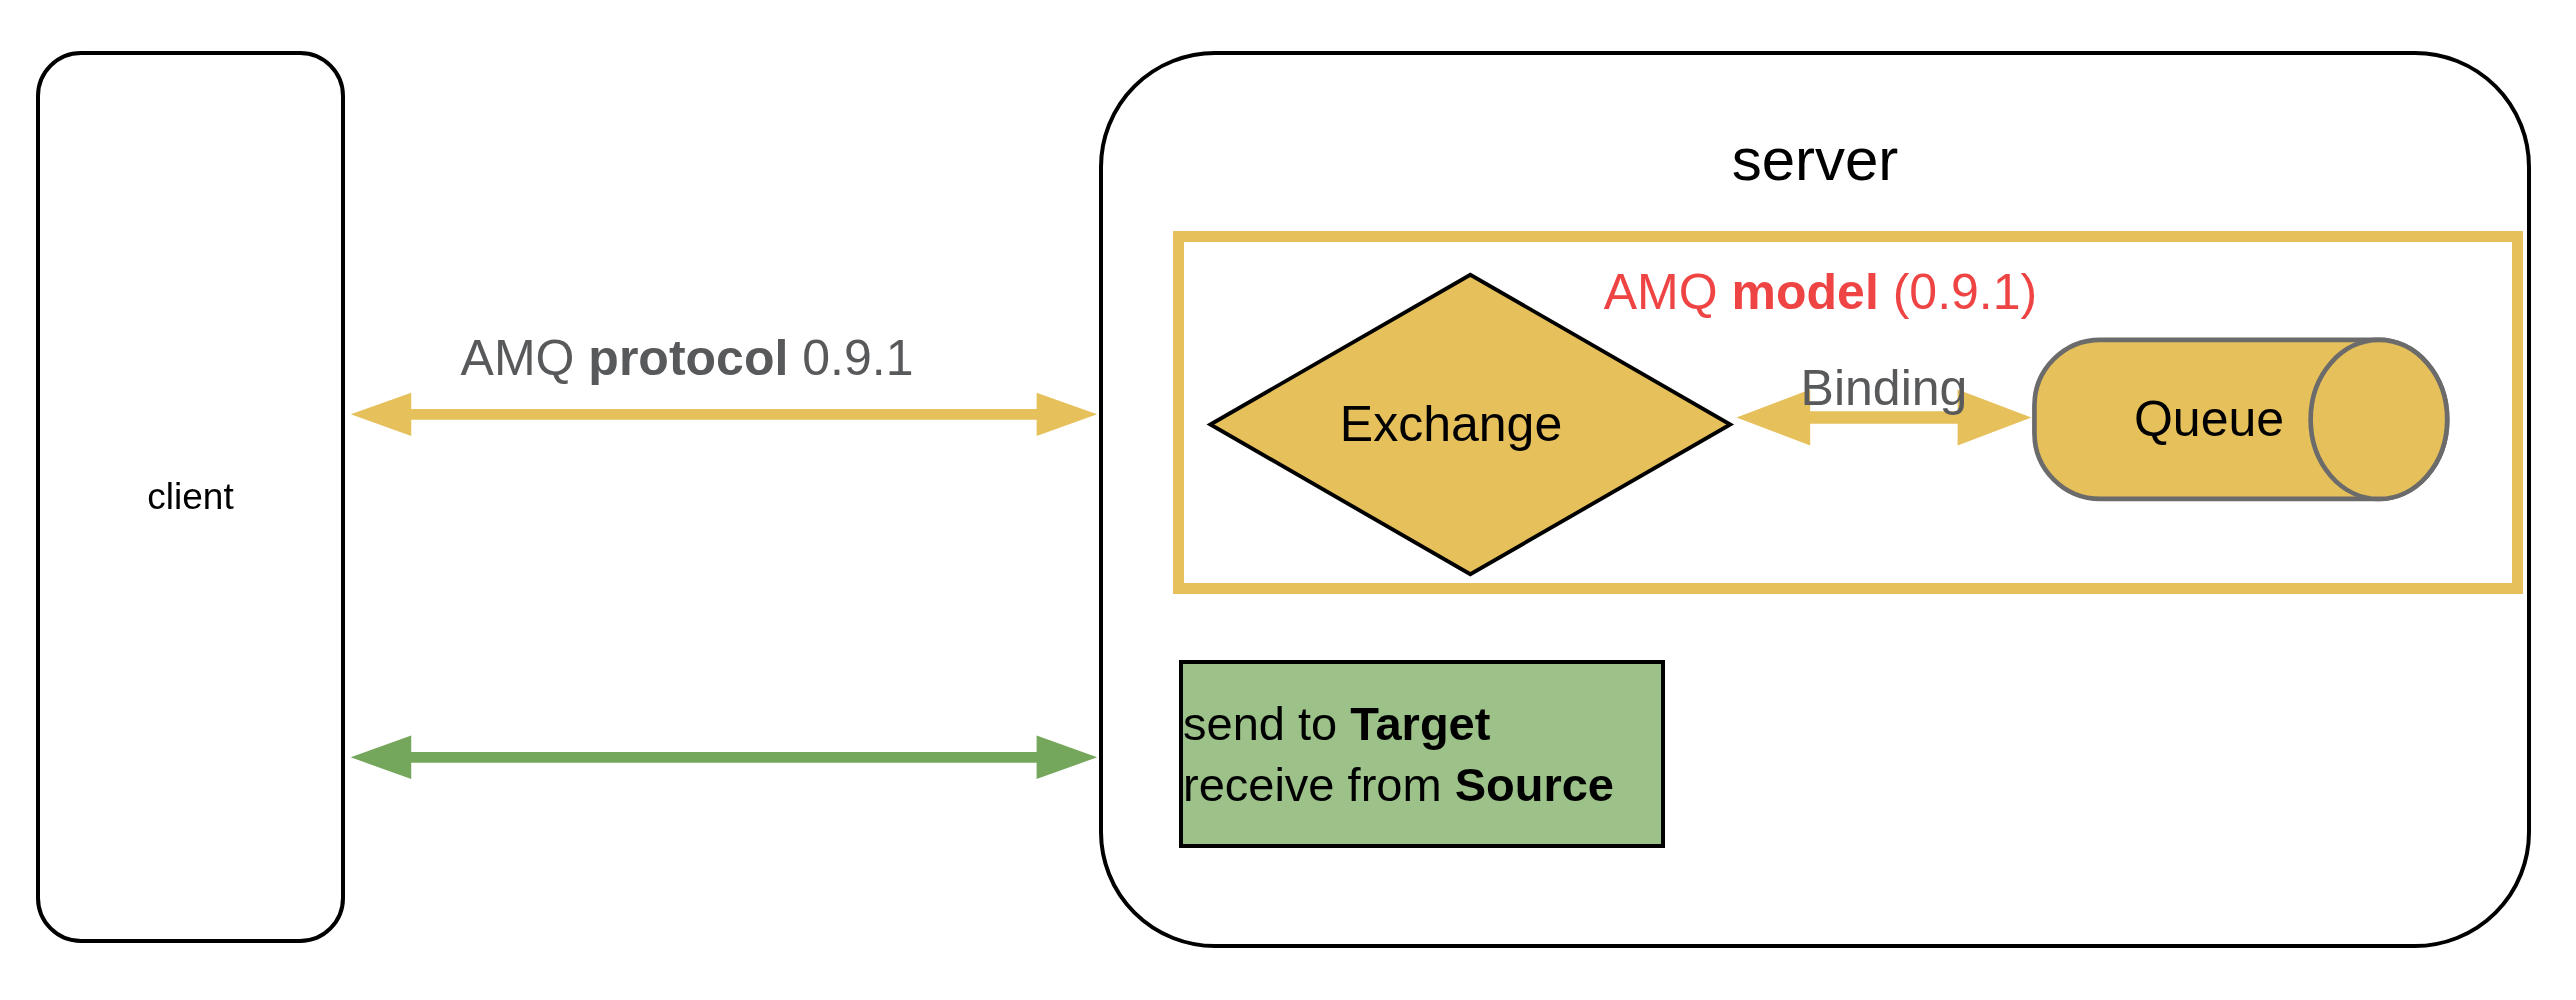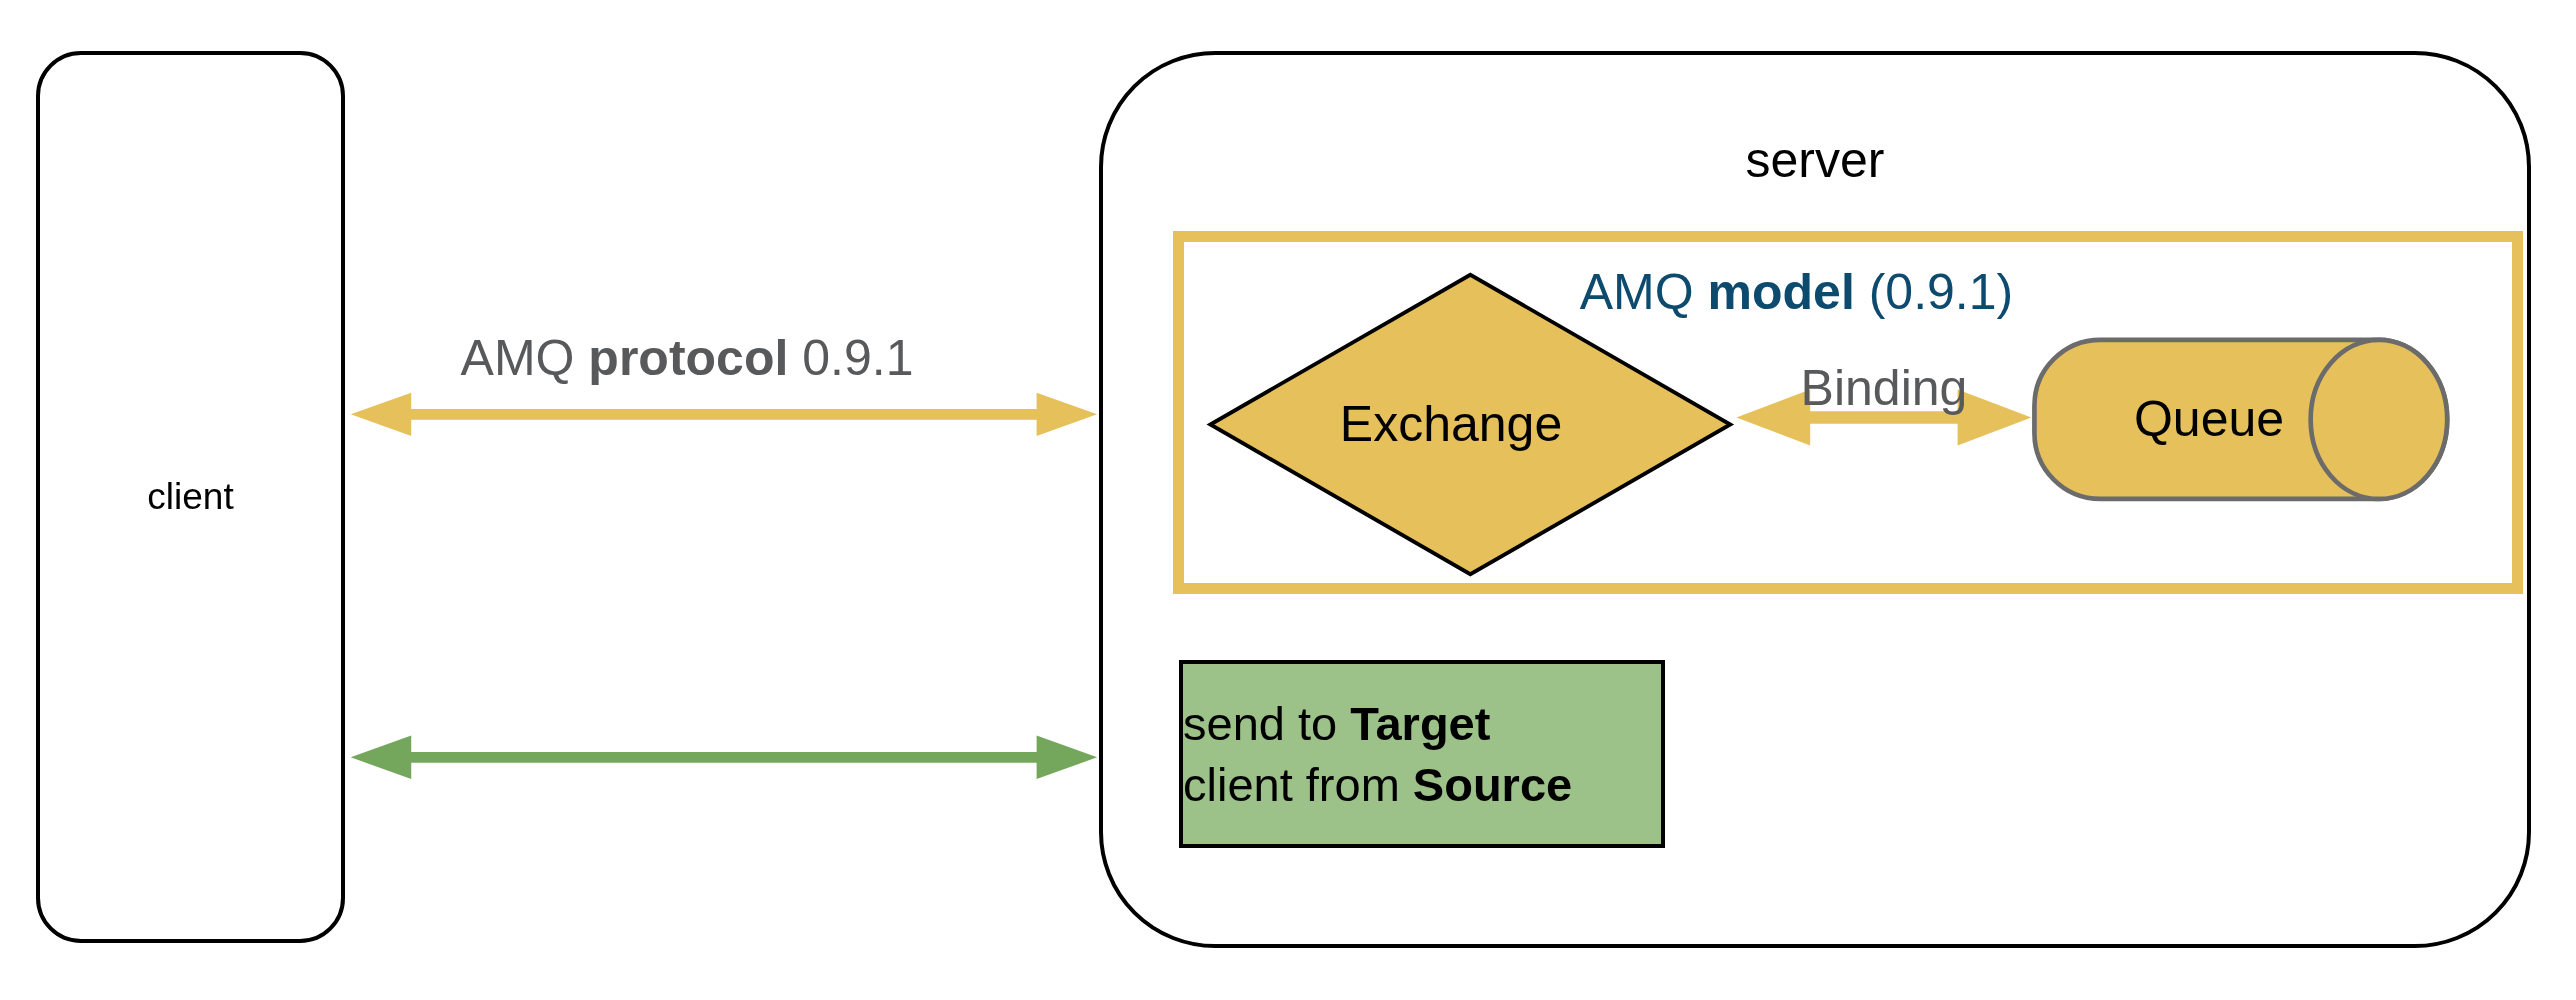--- a/index.html
+++ b/index.html
@@ -33,25 +33,25 @@
   }
   .lbl{
     position:absolute;
     font-size:50px;line-height:56px;color:#000;
     white-space:nowrap;
     transform:translate(-50%,-50%);
   }
   .lbl.gray{color:#58595b;}
   .server-title{
     position:absolute;left:1099px;top:135px;width:1432px;
-    text-align:center;font-size:50px;line-height:50px;color:#000;
+    text-align:center;font-size:60px;line-height:50px;color:#000;
   }
   .model-title{
     position:absolute;left:1173px;top:267px;width:1247px;
-    text-align:center;font-size:50px;line-height:50px;color:#0c4a6e;
+    text-align:center;font-size:50px;line-height:50px;color:#ef4444;padding-left:24px;
   }
   .client-label{font-size:37px;color:#000;}
   .green-line{font-size:47px;line-height:61px;color:#000;}
 </style>
 </head>
 <body>
 
 <div class="canvas">
 
   <div class="box client-box">
@@ -79,17 +79,17 @@
   </svg>
 
   <div class="lbl" style="left:1451px;top:424px;text-align:center;">Exchange</div>
   <div class="lbl gray" style="left:1884px;top:388px;">Binding</div>
   <div class="lbl" style="left:2209px;top:419px;">Queue</div>
 
   <div class="lbl gray" style="left:687px;top:358px;"><span>AMQ </span><b>protocol</b><span> 0.9.1</span></div>
 
   <div class="box green-box" style="background-color: rgb(156, 193, 137);">
     <div class="green-line"><span>send to </span><b>Target</b></div>
-    <div class="green-line"><span>client from </span><b>Source</b></div>
+    <div class="green-line"><span>receive from </span><b>Source</b></div>
   </div>
 
 </div>
 
 
 </body></html>

